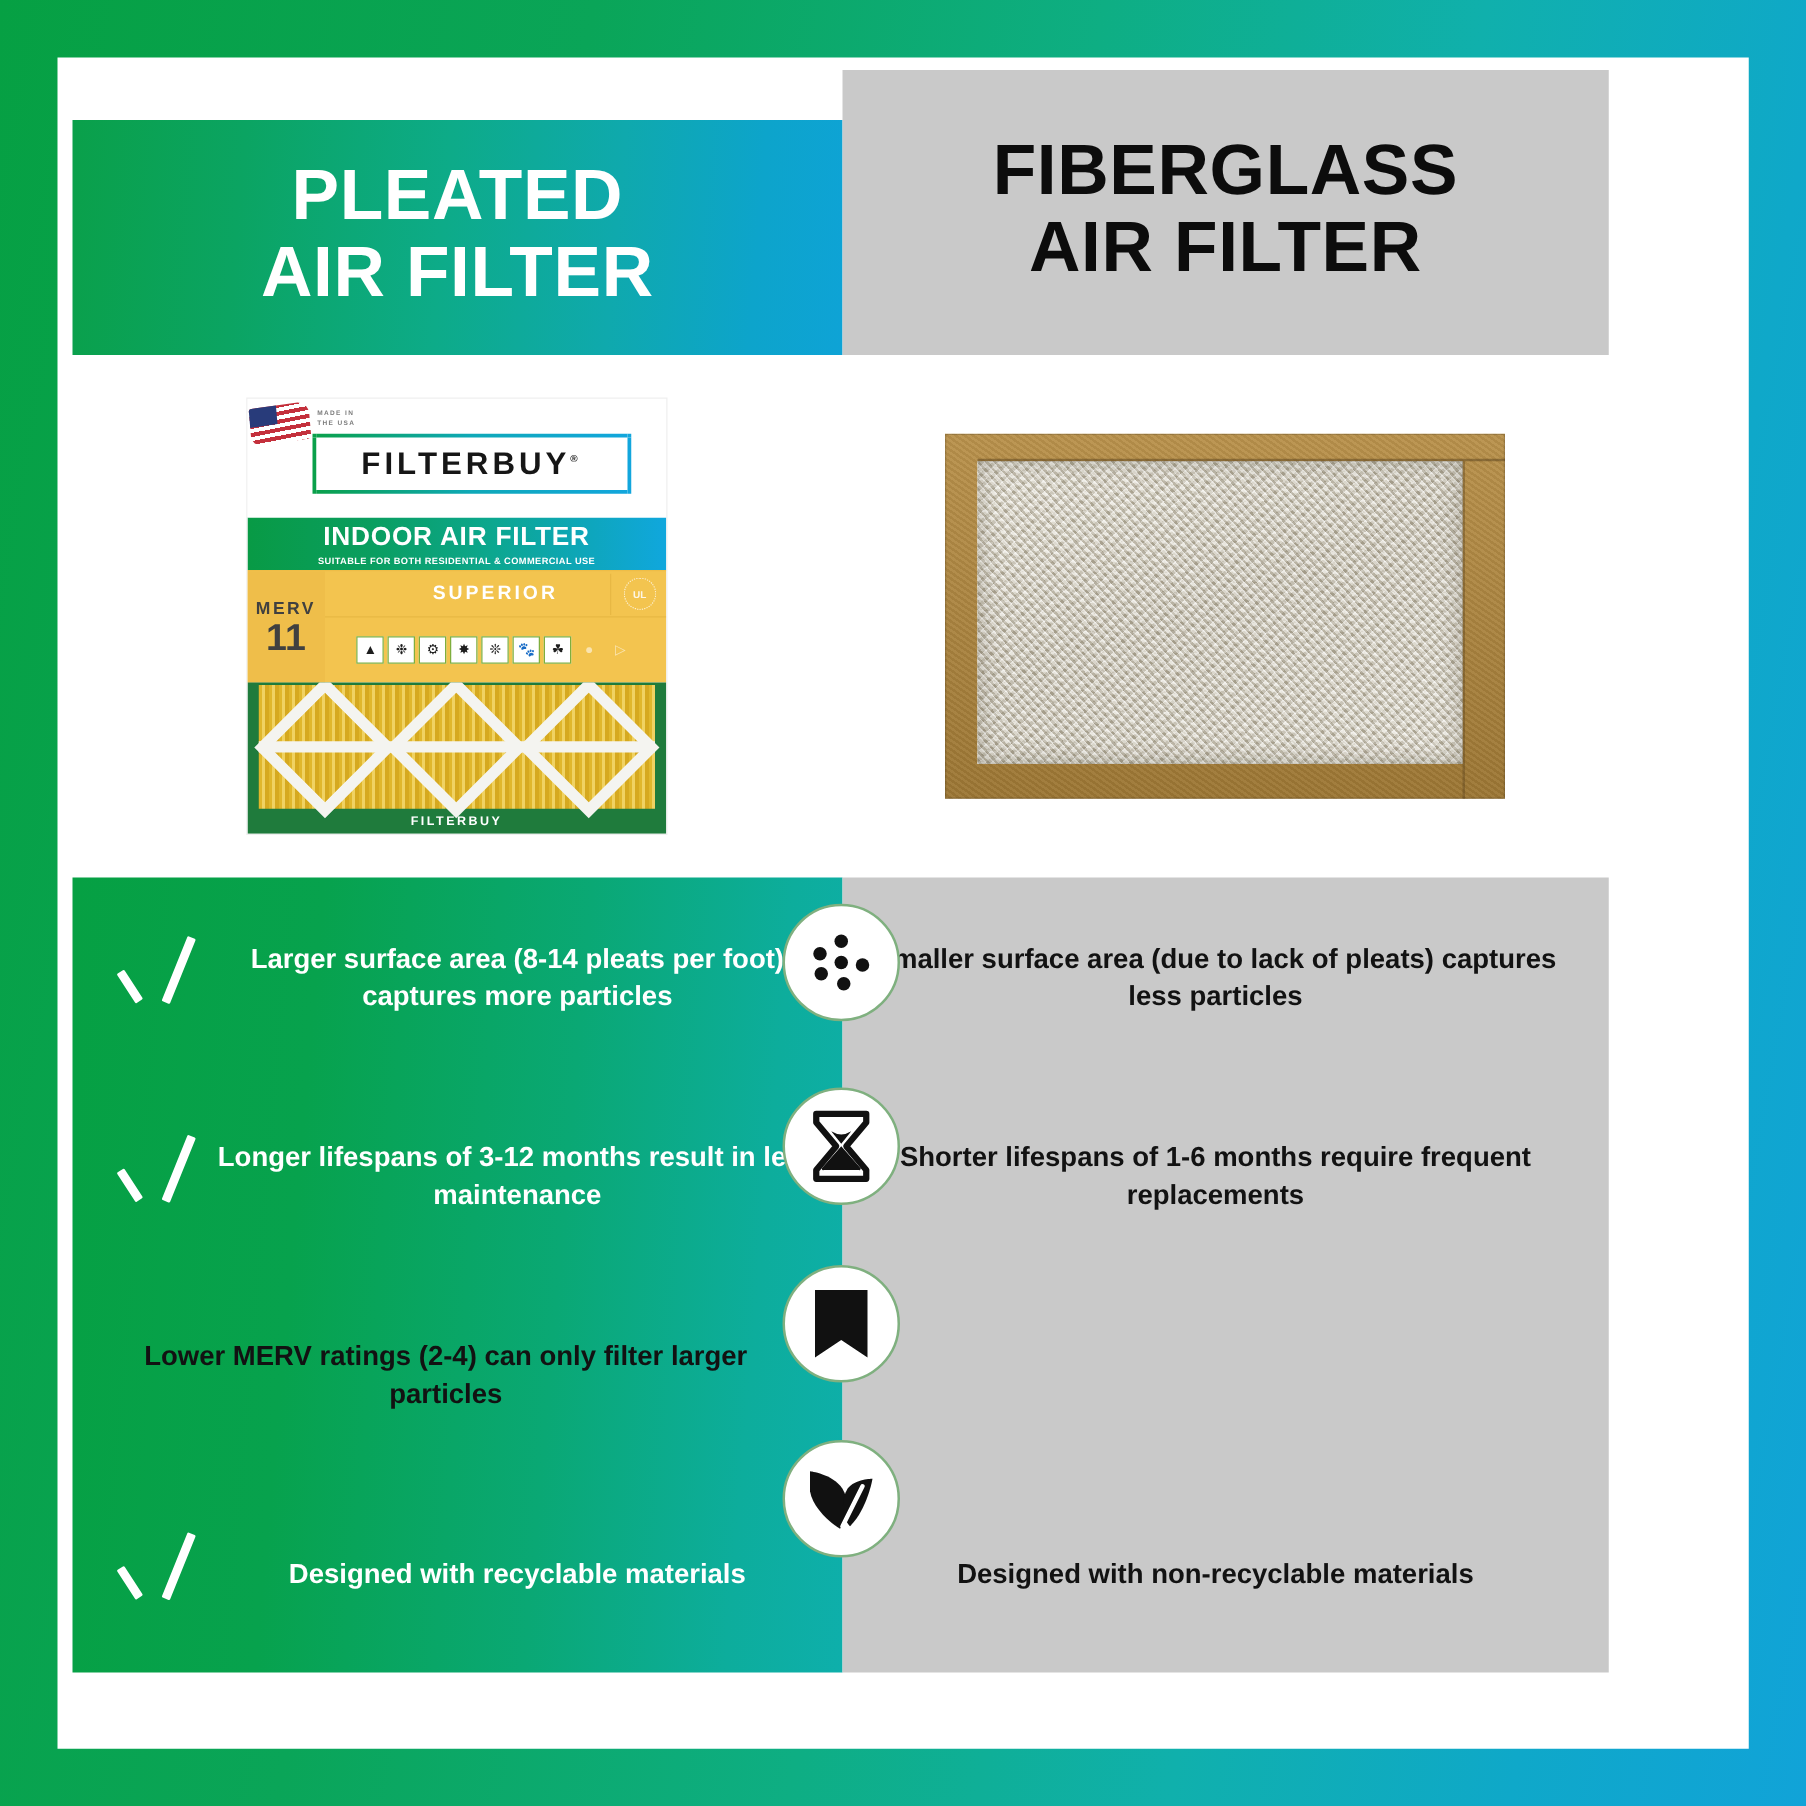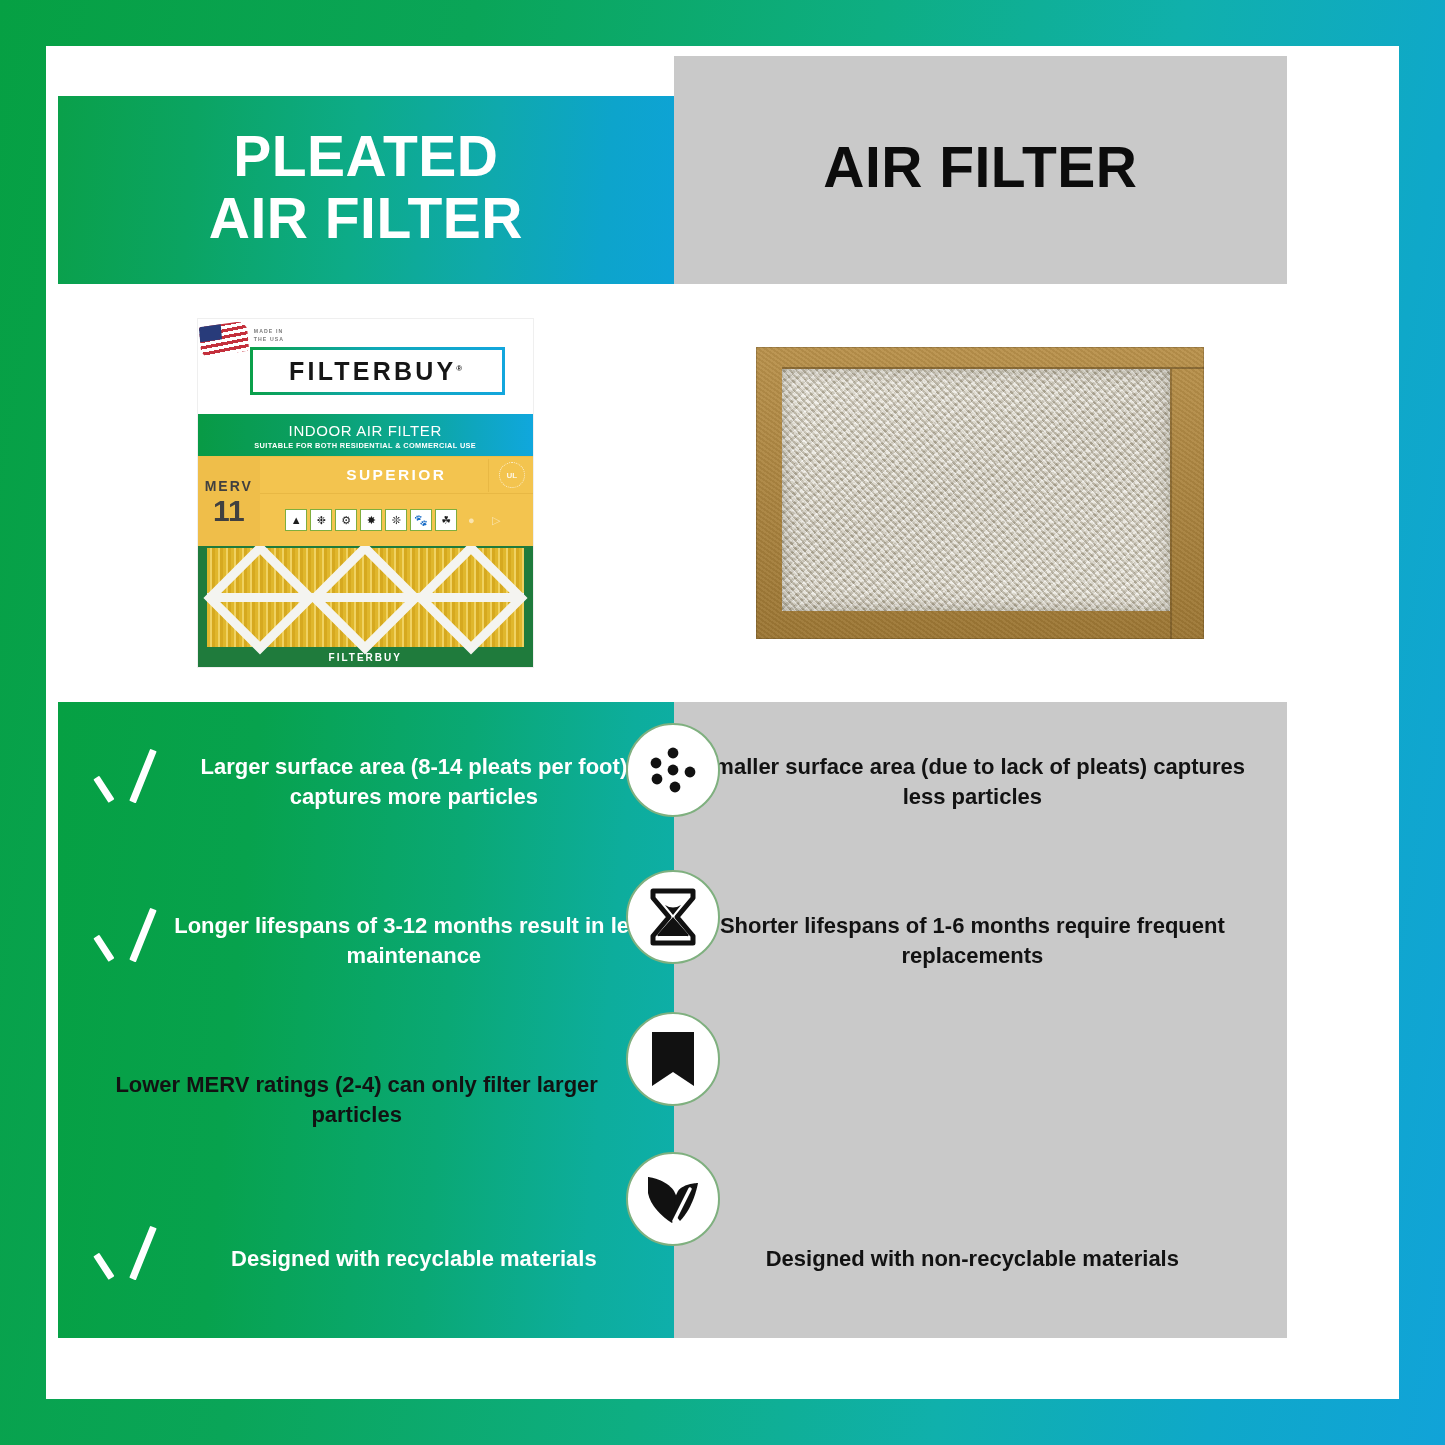--- a/index.html
+++ b/index.html
@@ -144,21 +144,21 @@
   .fb-band {
     height: 42px;
     background: linear-gradient(90deg, #089a45 0%, #0a9e60 30%, #0ca78e 58%, #0ea6bd 82%, #10a7dd 100%);
     color: #fff;
     display: flex;
     flex-direction: column;
     align-items: center;
     justify-content: center;
     padding-top: 1px;
   }
-  .fb-band-1 { font-size: 15px; font-weight: 400; letter-spacing: 0.6px; }
+  .fb-band-1 { font-size: 21px; font-weight: 700; letter-spacing: 0.6px; }
   .fb-band-2 { font-size: 7.4px; font-weight: 700; letter-spacing: 0.35px; margin-top: 2px; }
 
   .fb-yellow {
     position: relative;
     height: 90px;
     background: #f3c44f;
     border-top: 1px solid #eebd47;
   }
   .fb-merv {
     position: absolute;
@@ -415,20 +415,21 @@
 
   <div class="header-band">
     <div class="header-left">
       <div class="header-title light">
         <div>PLEATED</div>
         <div>AIR FILTER</div>
       </div>
     </div>
     <div class="header-right">
       <div class="header-title dark">
+        <div>FIBERGLASS</div>
         <div>AIR FILTER</div>
       </div>
     </div>
   </div>
 
   <div class="products">
 
     <div class="prod-cell">
       <div class="fb-box">
 

